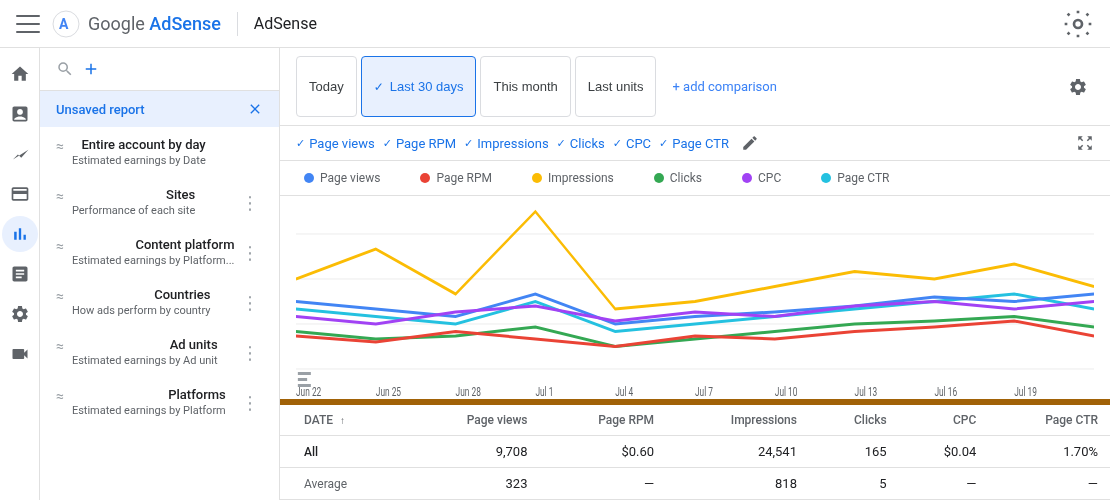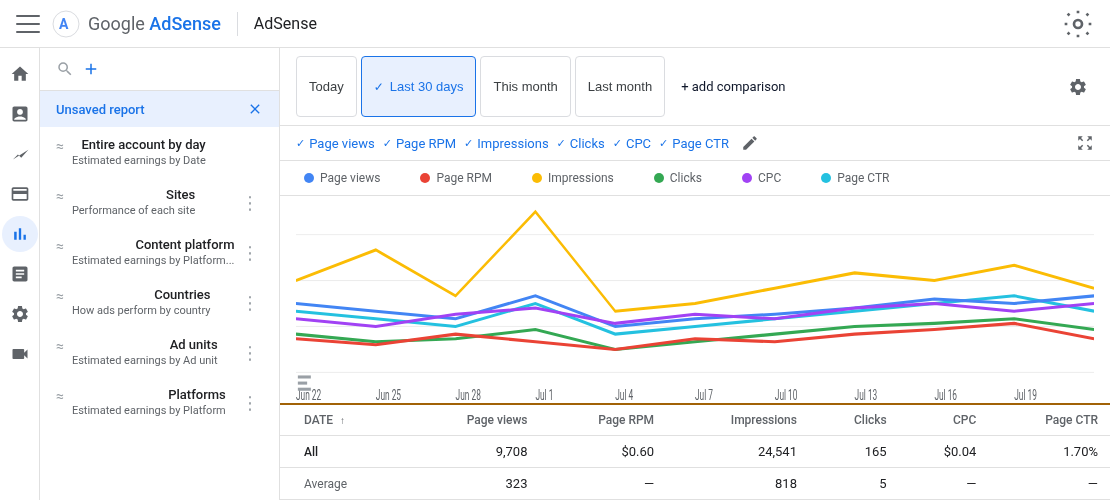--- a/index.html
+++ b/index.html
@@ -73,21 +73,21 @@
     }
     .filter-btn {
       padding: 22px 12px; border: 1px solid #dadce0; border-radius: 4px;
       cursor: pointer; font-size: 13px; color: #3c4043; background: #fff;
       display: flex; align-items: center; gap: 4px;
     }
     .filter-btn.active {
       background: #e8f0fe; border-color: #1a73e8; color: #1a73e8;
     }
     .filter-btn .check { color: #1a73e8; font-size: 12px; margin-right: 2px; }
-    .add-comparison { padding: 6px 12px; color: #0f172a; font-size: 13px; cursor: pointer; display: flex; align-items: center; gap: 4px; text-align: right; }
+    .add-comparison { padding: 6px 12px; color: #3b82f6; font-size: 13px; cursor: pointer; display: flex; align-items: center; gap: 4px; text-align: right; }
     .filter-spacer { flex: 1; }
     .gear-btn { width: 32px; height: 32px; display: flex; align-items: center; justify-content: center; cursor: pointer; color: #5f6368; }
     
     
     .metric-chips {
       display: flex; align-items: center; padding: 8px 16px; gap: 8px;
       border-bottom: 1px solid #e0e0e0;
     }
     .chip {
       display: flex; align-items: center; gap: 4px; font-size: 13px; color: #1a73e8; cursor: pointer;
@@ -113,21 +113,21 @@
     .data-table th {
       text-align: right; padding: 8px 12px; color: #5f6368; font-weight: 500;
       border-bottom: 1px solid #e0e0e0; background: #fff; font-size: 12px;
     }
     .data-table th:first-child { text-align: left; padding-left: 24px; }
     .data-table td {
       text-align: right; padding: 8px 12px; border-bottom: 1px solid #e0e0e0; color: #202124;
     }
     .data-table td:first-child { text-align: left; padding-left: 24px; color: #5f6368; font-size: 12px; }
     .sort-icon { display: inline-block; margin-left: 4px; font-size: 10px; }
-    .table-wrap { border-top: 2px solid #a16207; }
+    .table-wrap { border-top: 6px solid #a16207; }
   </style>
 </head>
 <body>
 
 <nav class="top-nav">
   <div class="hamburger">
     <span></span>
       <span></span>
       <span></span>
   </div>
@@ -281,21 +281,21 @@
 
   <main class="main-content">
 
     <div class="date-filter-bar">
       <button class="filter-btn">Today</button>
       <button class="filter-btn active">
         <span class="check">✓</span>
         <span>Last 30 days</span>
       </button>
       <button class="filter-btn">This month</button>
-      <button class="filter-btn">Last month</button>
+      <button class="filter-btn">Last units</button>
       <div class="add-comparison">
         <span>+ add comparison</span>
       </div>
       <div class="filter-spacer"></div>
       <div class="gear-btn">
         <svg viewBox="0 0 24 24" width="20" height="20" fill="#5f6368">
           <path d="M19.14 12.94c.04-.3.06-.61.06-.94s-.02-.64-.07-.94l2.03-1.58c.18-.14.23-.41.12-.61l-1.92-3.32c-.12-.22-.37-.29-.59-.22l-2.39.96c-.5-.38-1.03-.7-1.62-.94l-.36-2.54c-.04-.24-.24-.41-.48-.41h-3.84c-.24 0-.43.17-.47.41l-.36 2.54c-.59.24-1.13.57-1.62.94l-2.39-.96c-.22-.08-.47 0-.59.22L2.74 8.87c-.12.21-.08.47.12.61l2.03 1.58c-.05.3-.09.63-.09.94s.02.64.07.94l-2.03 1.58c-.18.14-.23.41-.12.61l1.92 3.32c.12.22.37.29.59.22l2.39-.96c.5.38 1.03.7 1.62.94l.36 2.54c.05.24.24.41.48.41h3.84c.24 0 .44-.17.47-.41l.36-2.54c.59-.24 1.13-.56 1.62-.94l2.39.96c.22.08.47 0 .59-.22l1.92-3.32c.12-.22.07-.47-.12-.61l-2.01-1.58zM12 15.6c-1.98 0-3.6-1.62-3.6-3.6s1.62-3.6 3.6-3.6 3.6 1.62 3.6 3.6-1.62 3.6-3.6 3.6z"></path>
         </svg>
       </div>
     </div>

